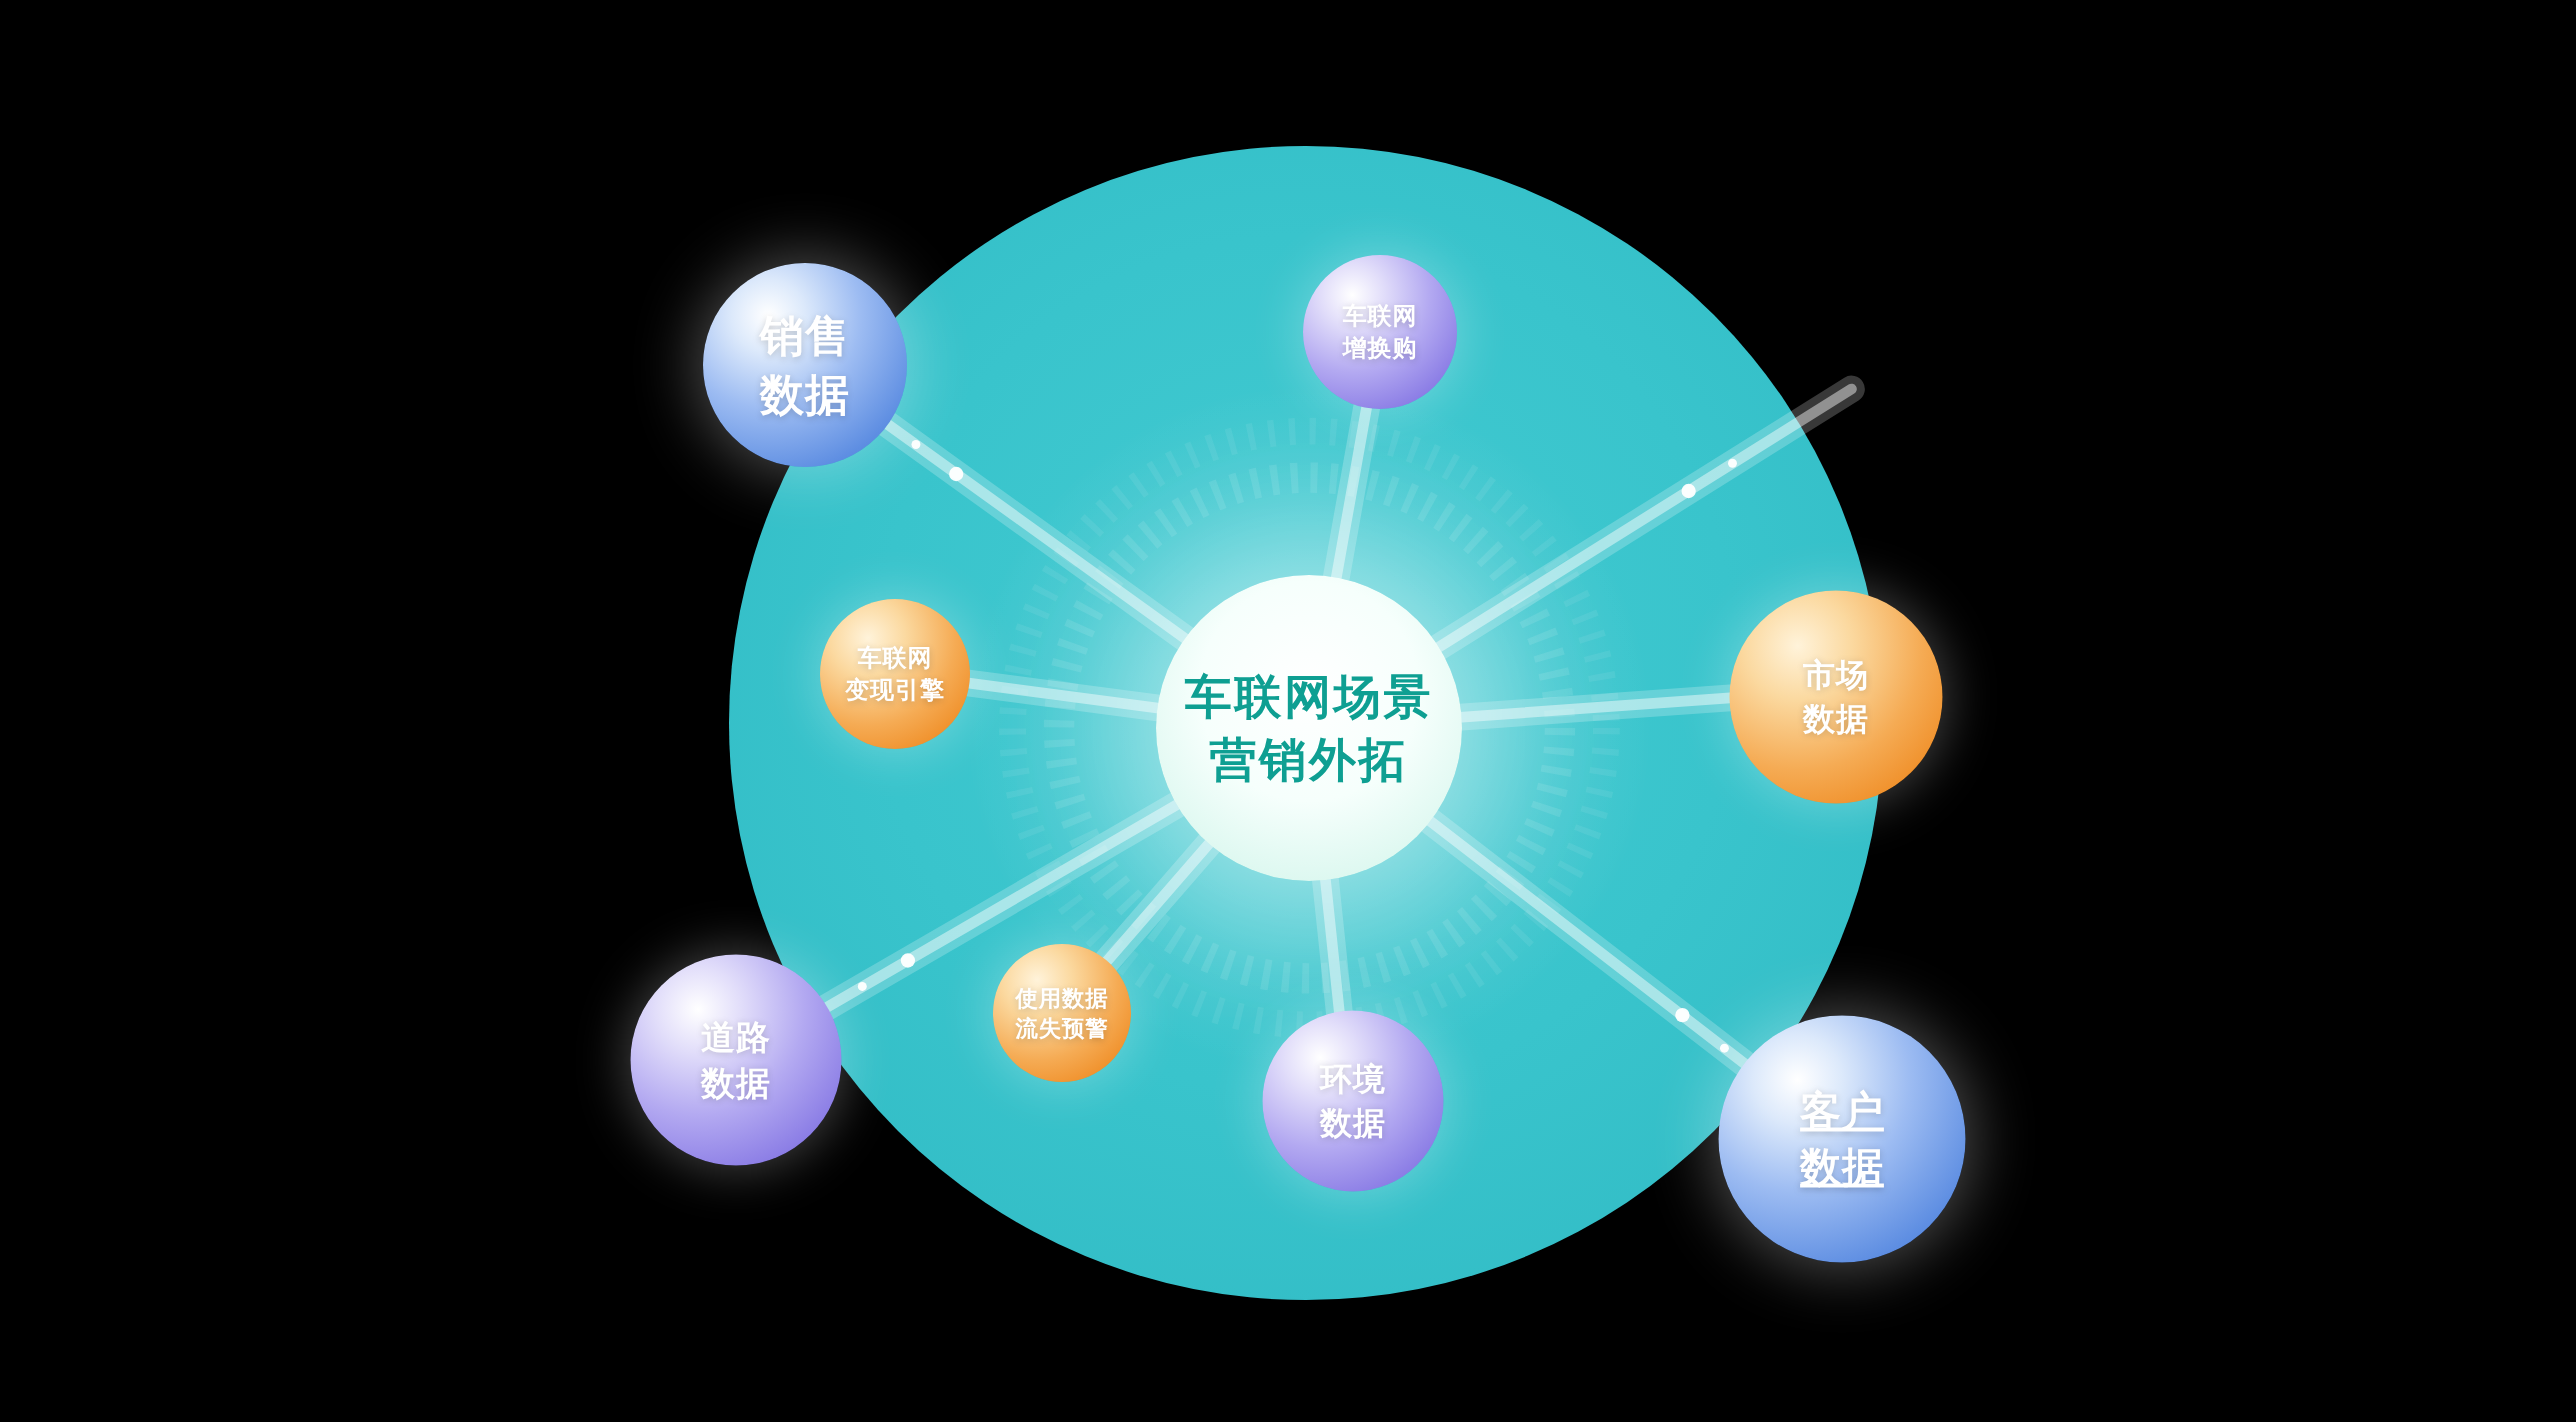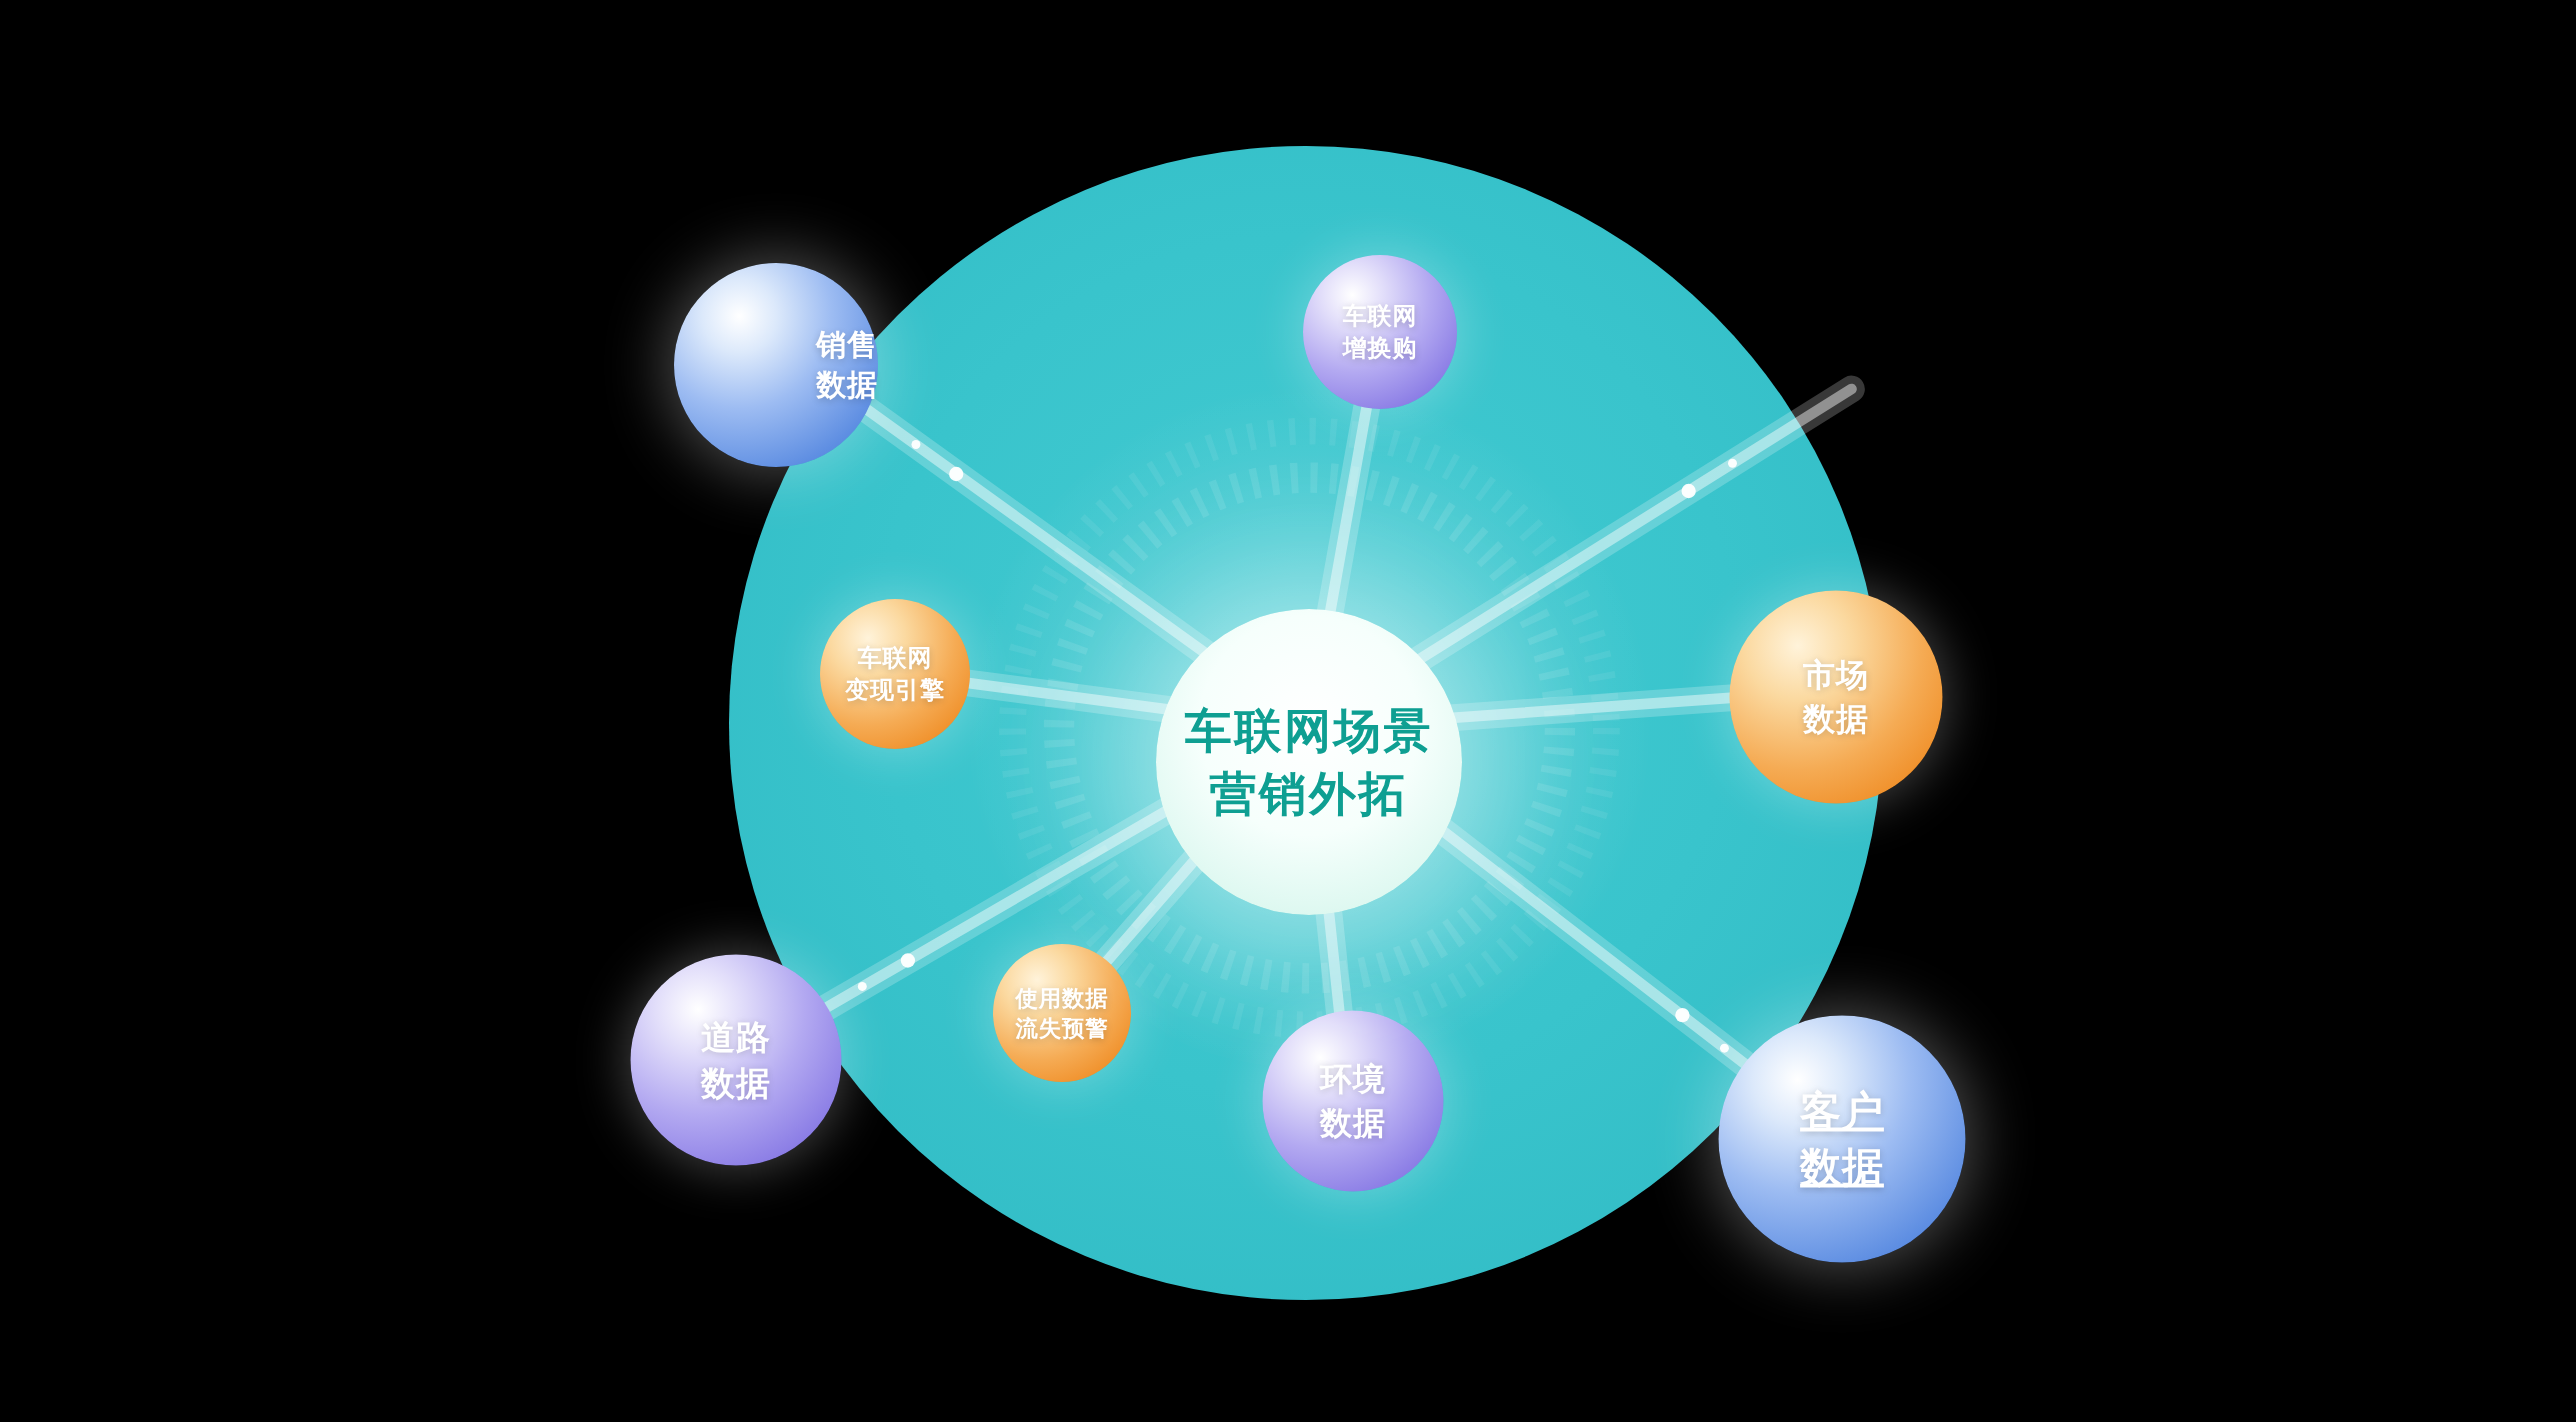--- a/index.html
+++ b/index.html
@@ -44,25 +44,25 @@
   .sphere-orange {
     background: radial-gradient(circle at 32% 26%, #fff3da 0%, #fbd9a0 25%, #f5ab54 58%, #ef8c24 85%, #ea7f15 100%);
     box-shadow: 0 0 49px 5.4px rgba(255,255,255,0.25);
   }
   .sphere-center {
     background: radial-gradient(circle at 50% 38%, #ffffff 0%, #f6fffc 45%, #ddf8f0 78%, #c9f3e9 100%);
     box-shadow: 0 0 125px 40px rgba(255,255,255,0.40);
   }
 
   
-  .center-node { left:1309px; top:762px; width:306px; height:306px; }
+  .center-node { left:1309px; top:728px; width:306px; height:306px; }
   .center-node .label { color:#0e9f92; font-weight:700; font-size:47px; line-height:1.35; letter-spacing:2.7px; text-shadow:none; }
 
   
-  .n-sales       { left:776px;  top:365px;  width:204px; height:204px; font-size:30px;justify-content:flex-end; }
+  .n-sales       { left:805px;  top:365px;  width:204px; height:204px; font-size:44px; }
   .n-trade       { left:1380px; top:332px;  width:154px; height:154px; font-size:24px; }
   .n-vehicle     { left:1852px; top:389px;  width:259px; height:259px; font-size:41px; }
   .n-marketing   { left:895px; top:674px;  width:150px; height:150px; font-size:24px; }
   .n-market      { left:1836px; top:697px;  width:213px; height:213px; font-size:32px; }
   .n-road        { left:736px;  top:1060px; width:211px; height:211px; font-size:34px;font-family:Liberation Serif, serif; }
   .n-churn       { left:1062px; top:1013px; width:138px; height:138px; font-size:22.4px; }
   .n-environment { left:1353px; top:1101px; width:181px; height:181px; font-size:32px; }
   .n-customer    { left:1842px; top:1139px; width:247px; height:247px; font-size:41px;text-decoration:underline; }
 </style>
 </head>

